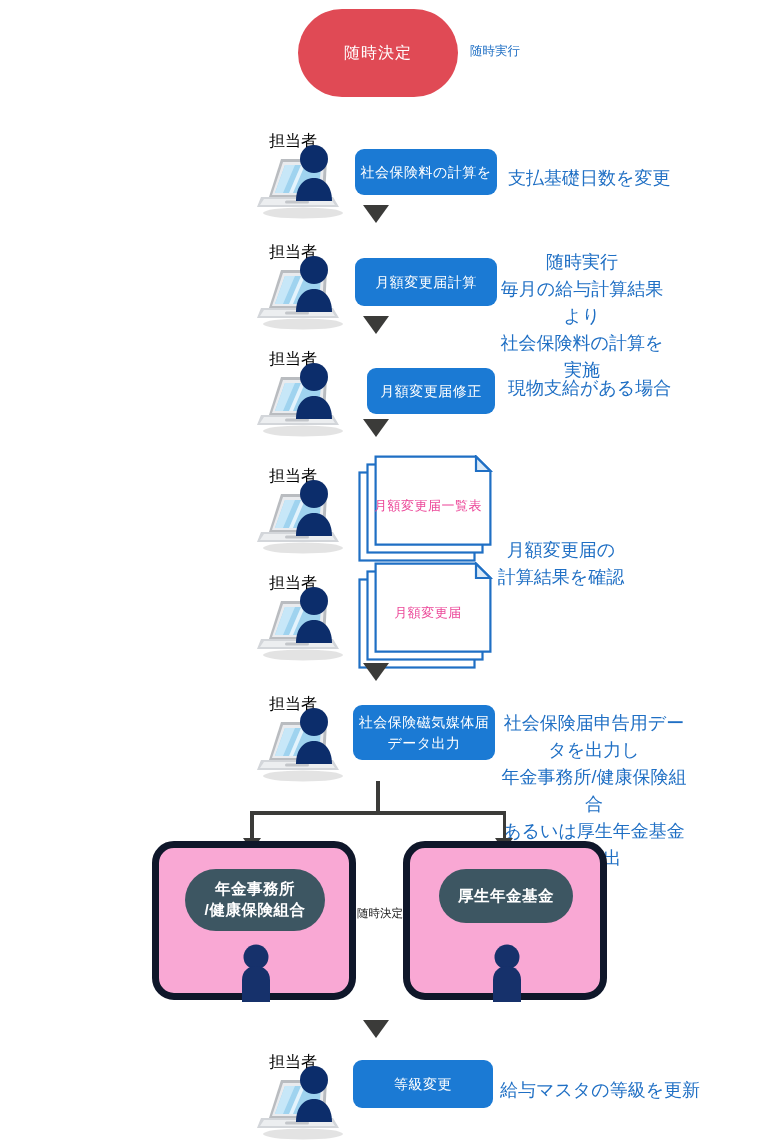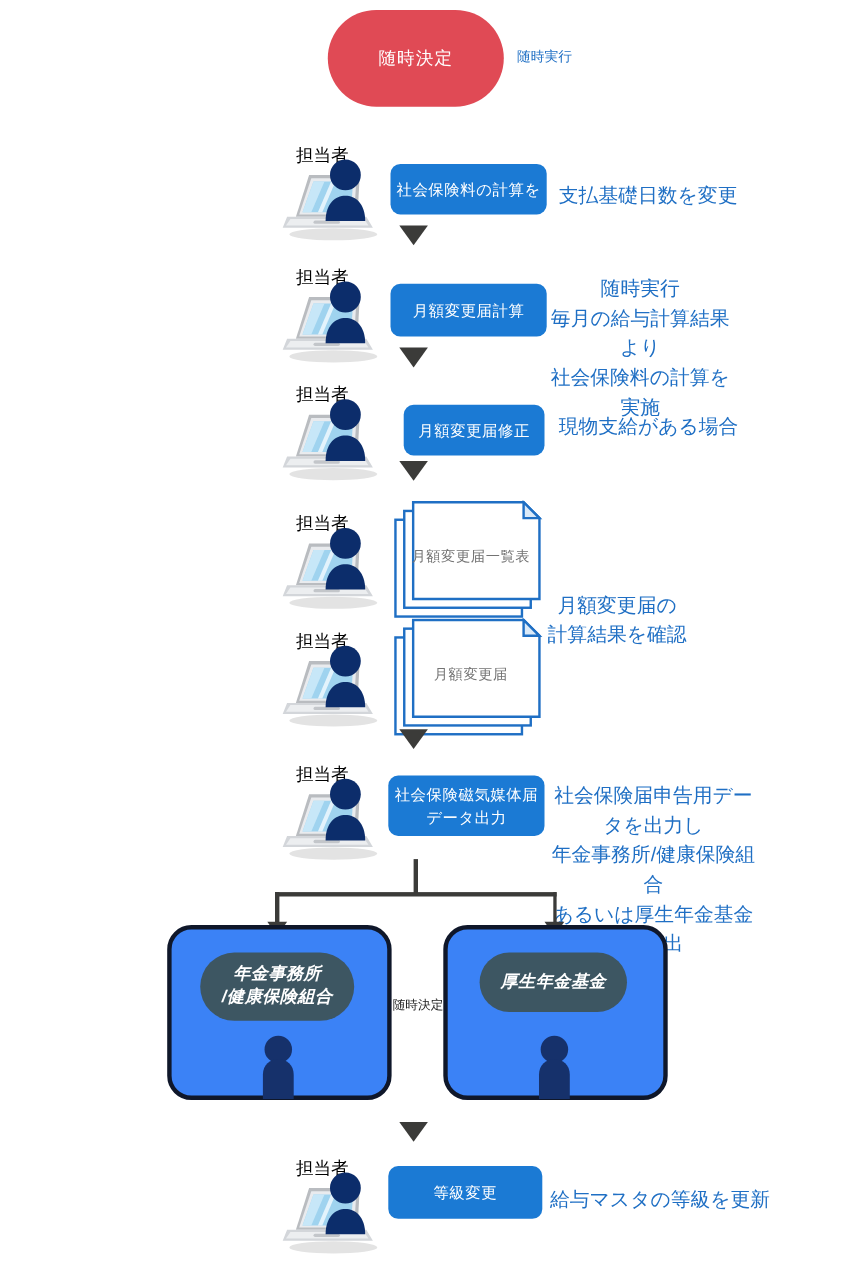--- a/index.html
+++ b/index.html
@@ -75,31 +75,30 @@
     border-top: 18px solid #3b3b39;
   }
 
   
   .doc-wrap { width: 140px; height: 108px; }
   .doc-text {
     position: absolute;
     left: 0; right: 0;
     text-align: center;
     font-size: 13px;
-    color: #737373;
+    color: #ec4899;
     letter-spacing: .5px;
   }
 
   
   .org-box {
-    border: 4px solid #0f172a;
+    border: 7px solid #0f172a;
     border-radius: 22px;
-    background: #3b82f6;
+    background: #f9a8d4;
     box-sizing: border-box;
-    font-style: italic;
   }
   .org-pill {
     position: absolute;
     background: #3d5662;
     border-radius: 34px;
     display: flex;
     flex-direction: column;
     align-items: center;
     justify-content: center;
     color: #ffffff;

